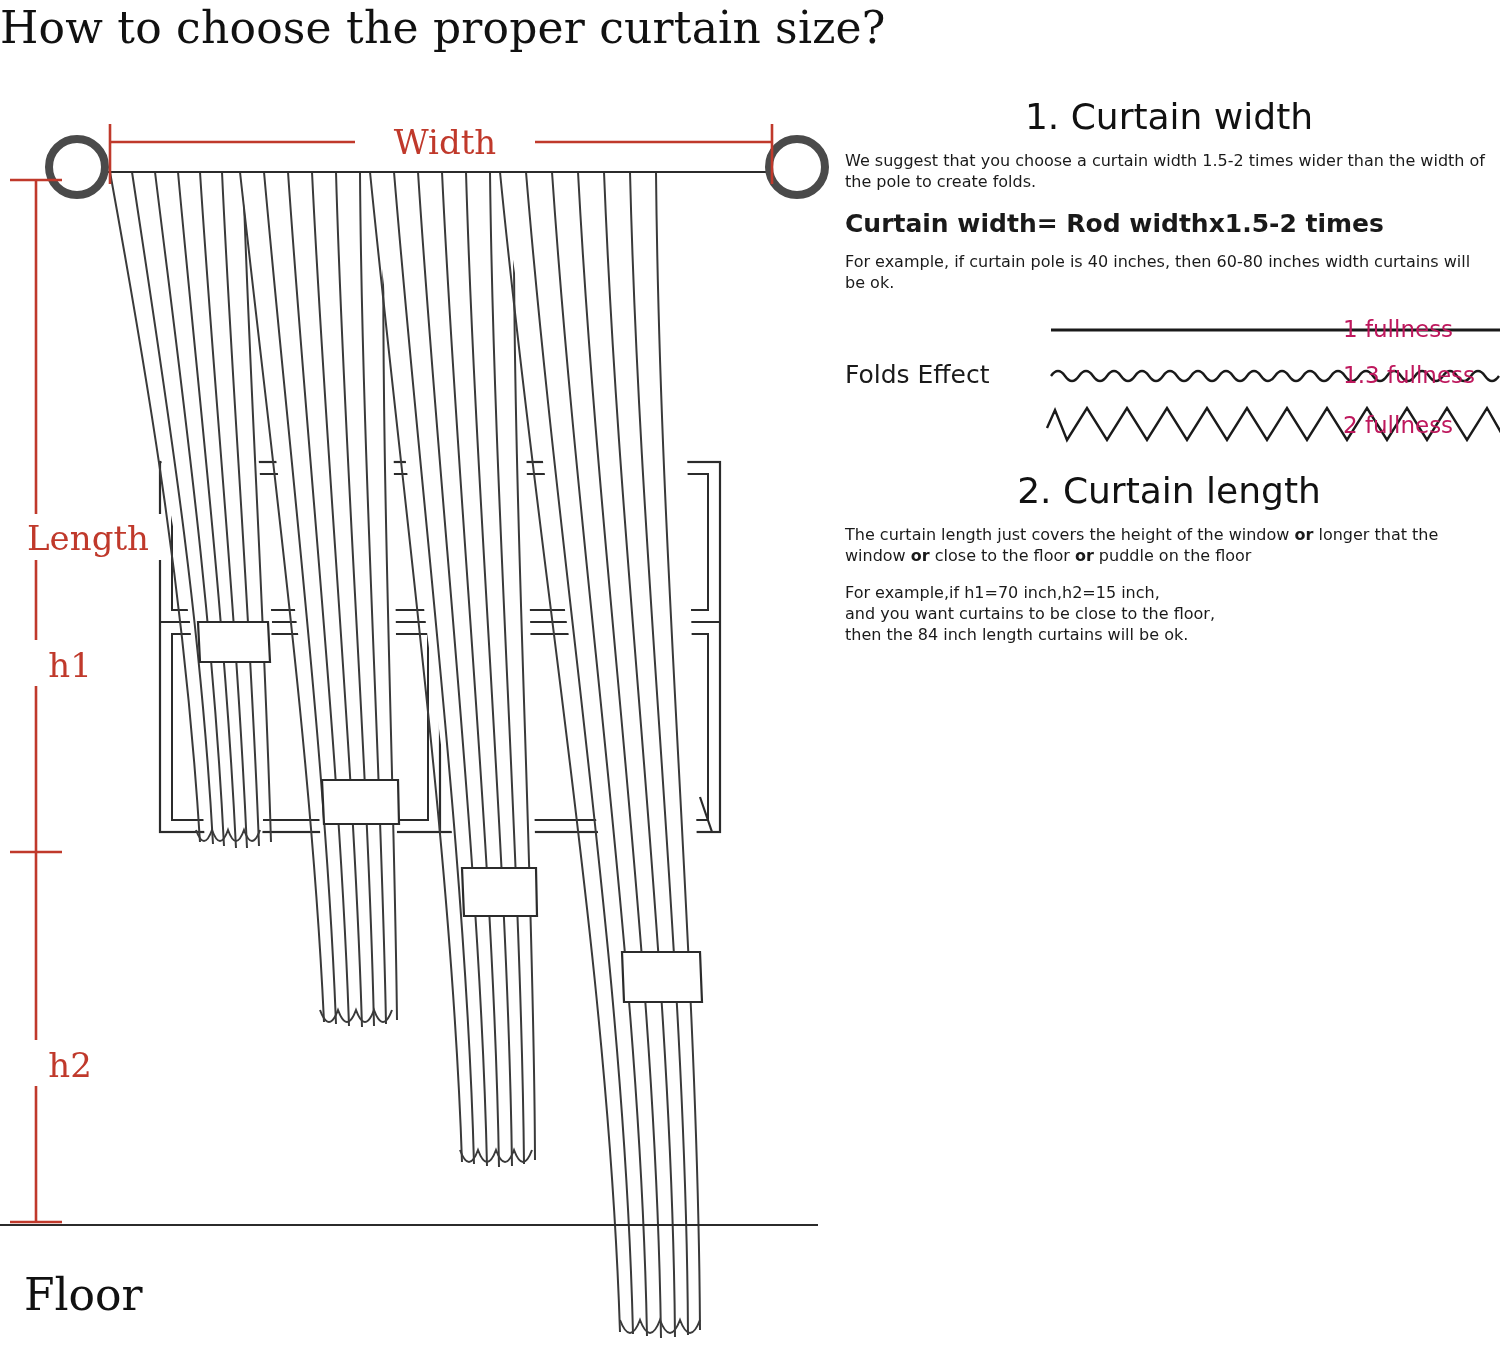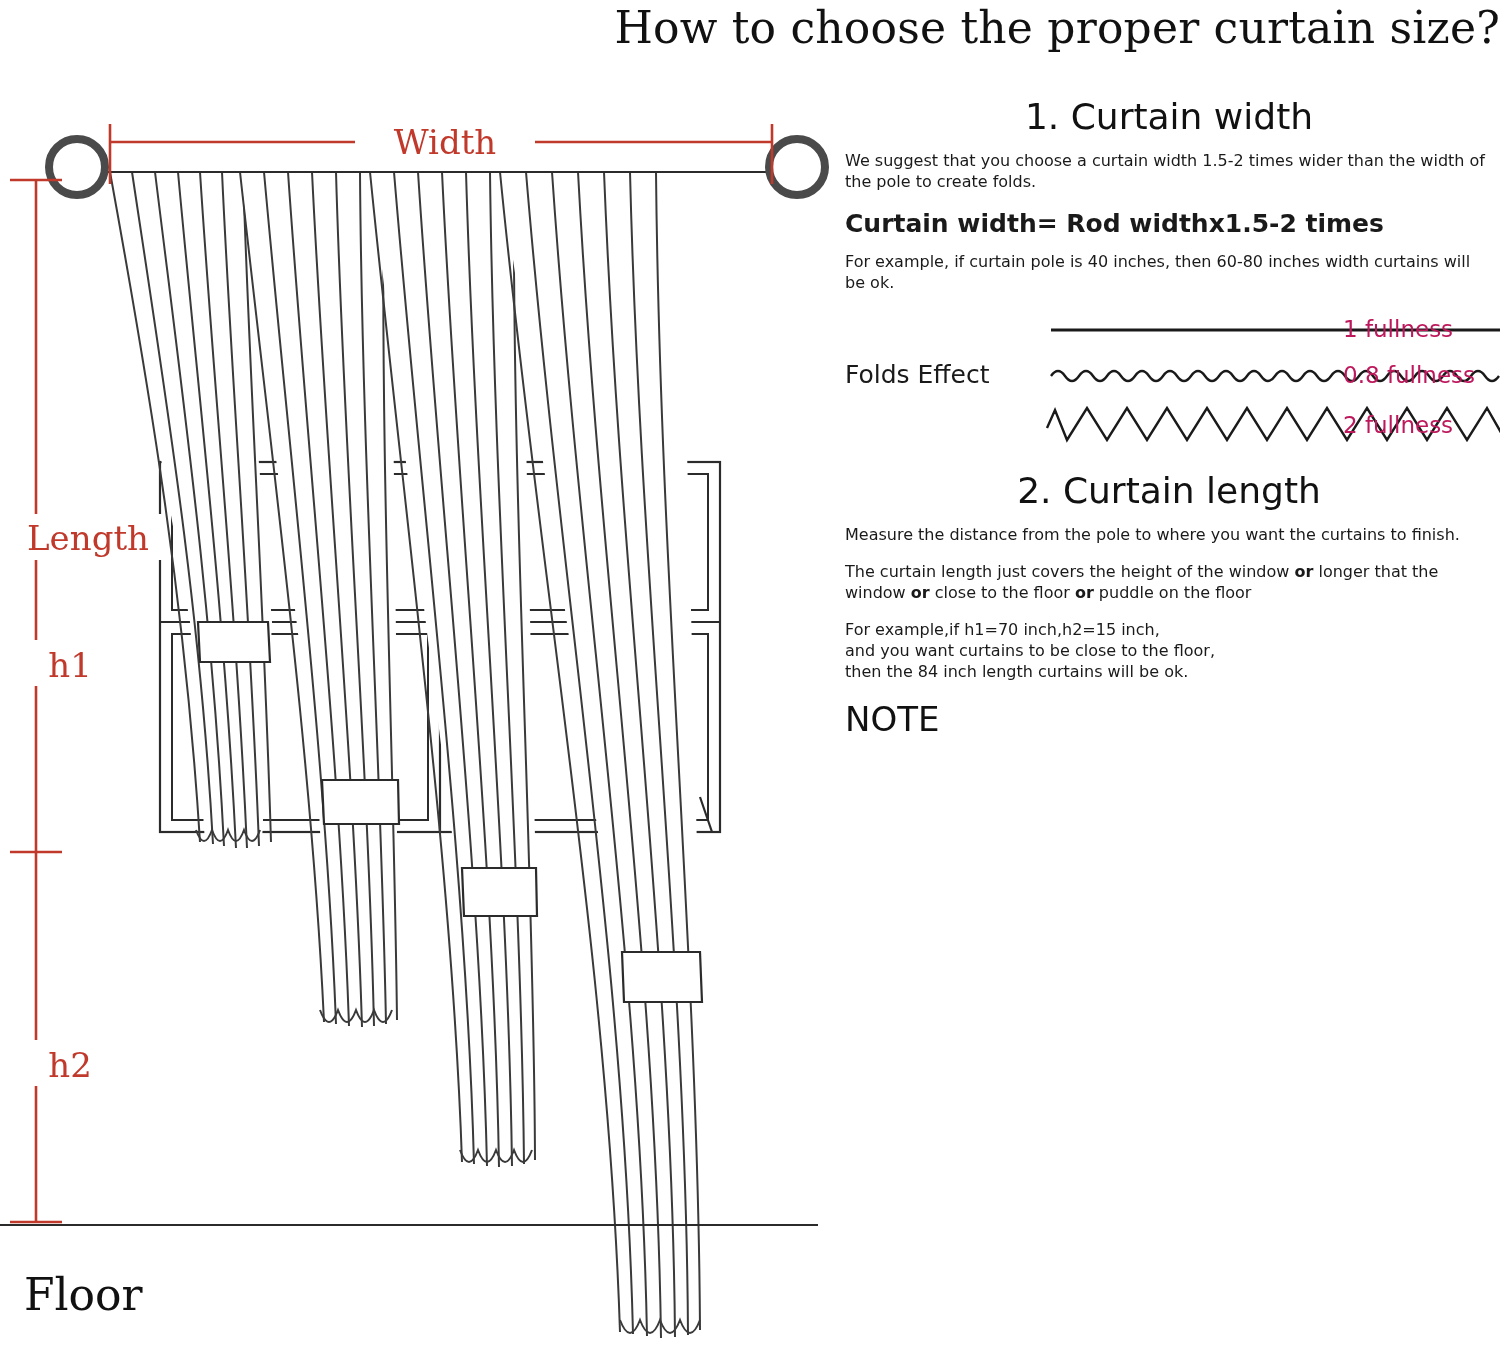--- a/index.html
+++ b/index.html
@@ -19,21 +19,21 @@
     position: relative;
     width: 1500px;
     height: 1364px;
   }
   
   .title {
     position: absolute;
     top: 2px;
     left: 0;
     width: 1500px;
-    text-align: right;
+    text-align: left;
     font-family: "DejaVu Serif", serif;
     font-size: 44px;
     letter-spacing: 0.2px;
     color: #111;
   }
   
   .diagram {
     position: absolute;
     top: 62px;
     left: 0;
@@ -254,27 +254,25 @@
       <div class="folds-label">Folds Effect</div>
       <svg class="folds-svg" width="490" height="140" viewBox="0 0 490 140" xmlns="http://www.w3.org/2000/svg">
 
         <line x1="6" y1="20" x2="470" y2="20" stroke="#1a1a1a" stroke-width="3"></line>
 
         <path d="M6 66 q7 -10 14 0 q7 10 14 0 q7 -10 14 0 q7 10 14 0 q7 -10 14 0 q7 10 14 0 q7 -10 14 0 q7 10 14 0 q7 -10 14 0 q7 10 14 0 q7 -10 14 0 q7 10 14 0 q7 -10 14 0 q7 10 14 0 q7 -10 14 0 q7 10 14 0 q7 -10 14 0 q7 10 14 0 q7 -10 14 0 q7 10 14 0 q7 -10 14 0 q7 10 14 0 q7 -10 14 0 q7 10 14 0 q7 -10 14 0 q7 10 14 0 q7 -10 14 0 q7 10 14 0 q7 -10 14 0 q7 10 14 0 q7 -10 14 0 q7 10 14 0" stroke="#1a1a1a" stroke-width="2.4" fill="none"></path>
 
         <path d="M2 118 L10 100 L22 130 L42 98 L62 130 L82 98 L102 130 L122 98 L142 130 L162 98 L182 130 L202 98 L222 130 L242 98 L262 130 L282 98 L302 130 L322 98 L342 130 L362 98 L382 130 L402 98 L422 130 L442 98 L458 126 L468 110" stroke="#1a1a1a" stroke-width="2.4" fill="none"></path>
       </svg>
       <div class="fullness f1">1 fullness</div>
-      <div class="fullness f2">0.8 fullness</div>
+      <div class="fullness f2">1.3 fullness</div>
       <div class="fullness f3">2 fullness</div>
     </div>
 
     <h2 class="h-section h-center">2. Curtain length</h2>
-    <p class="body">Measure the distance from the pole to where you want the curtains to finish.</p>
     <p class="body"><span>The curtain length just covers the height of the window </span><b>or</b><span> longer that the window </span><b>or</b><span> close to the floor </span><b>or</b><span> puddle on the floor</span></p>
     <p class="body nowrap-block">For example,if h1=70 inch,h2=15 inch,
 and you want curtains to be close to the floor,
 then the 84 inch length curtains will be ok.</p>
 
-    <h2 class="h-section h-note">NOTE</h2>
 
   </div>
 </div>
 
 </body></html>

